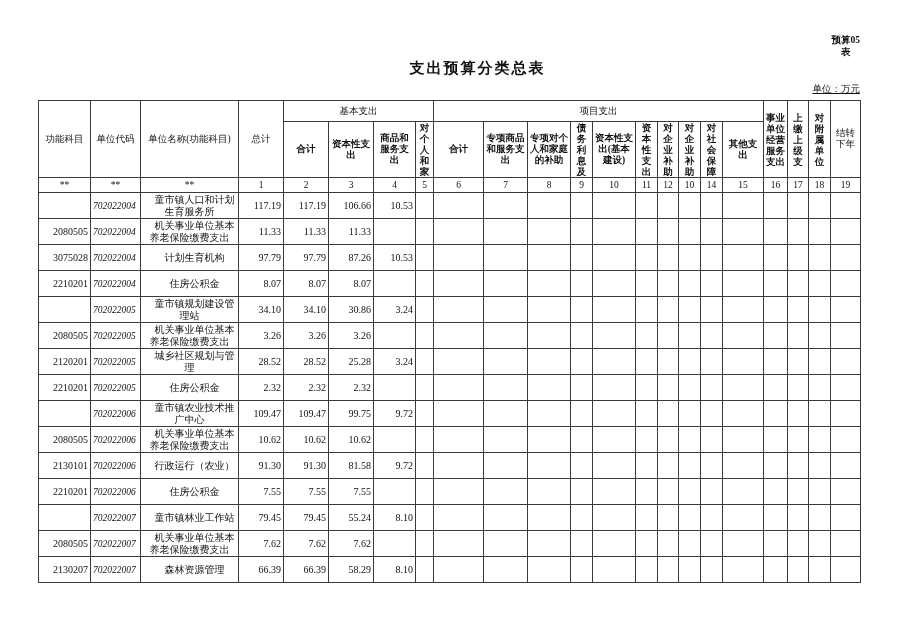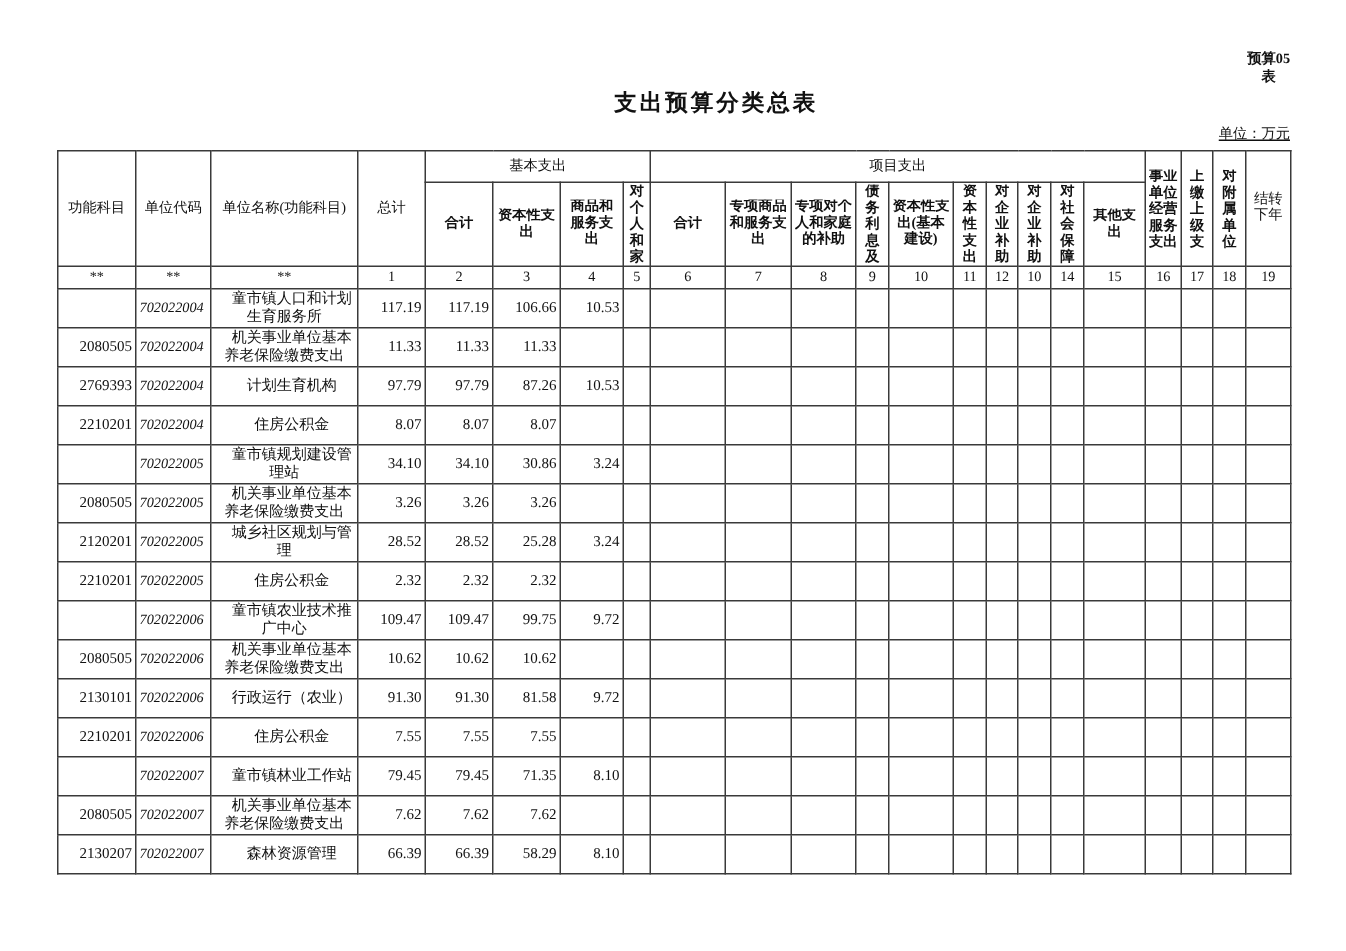--- a/index.html
+++ b/index.html
@@ -204,21 +204,21 @@
         <td class="r"></td>
         <td class="r"></td>
         <td class="r"></td>
         <td class="r"></td>
         <td class="r"></td>
         <td class="r"></td>
         <td class="r"></td>
         <td class="r"></td>
       </tr>
       <tr>
-        <td class="c">2769393</td>
+        <td class="c">3075028</td>
         <td class="l">702022004</td>
         <td class="name">计划生育机构</td>
         <td class="r">97.79</td>
         <td class="r">97.79</td>
         <td class="r">87.26</td>
         <td class="r">10.53</td>
         <td class="r"></td>
         <td class="r"></td>
         <td class="r"></td>
         <td class="r"></td>
@@ -449,21 +449,21 @@
         <td class="r"></td>
         <td class="r"></td>
         <td class="r"></td>
       </tr>
       <tr>
         <td class="c"></td>
         <td class="l">702022007</td>
         <td class="name">童市镇林业工作站</td>
         <td class="r">79.45</td>
         <td class="r">79.45</td>
-        <td class="r">71.35</td>
+        <td class="r">55.24</td>
         <td class="r">8.10</td>
         <td class="r"></td>
         <td class="r"></td>
         <td class="r"></td>
         <td class="r"></td>
         <td class="r"></td>
         <td class="r"></td>
         <td class="r"></td>
         <td class="r"></td>
         <td class="r"></td>

